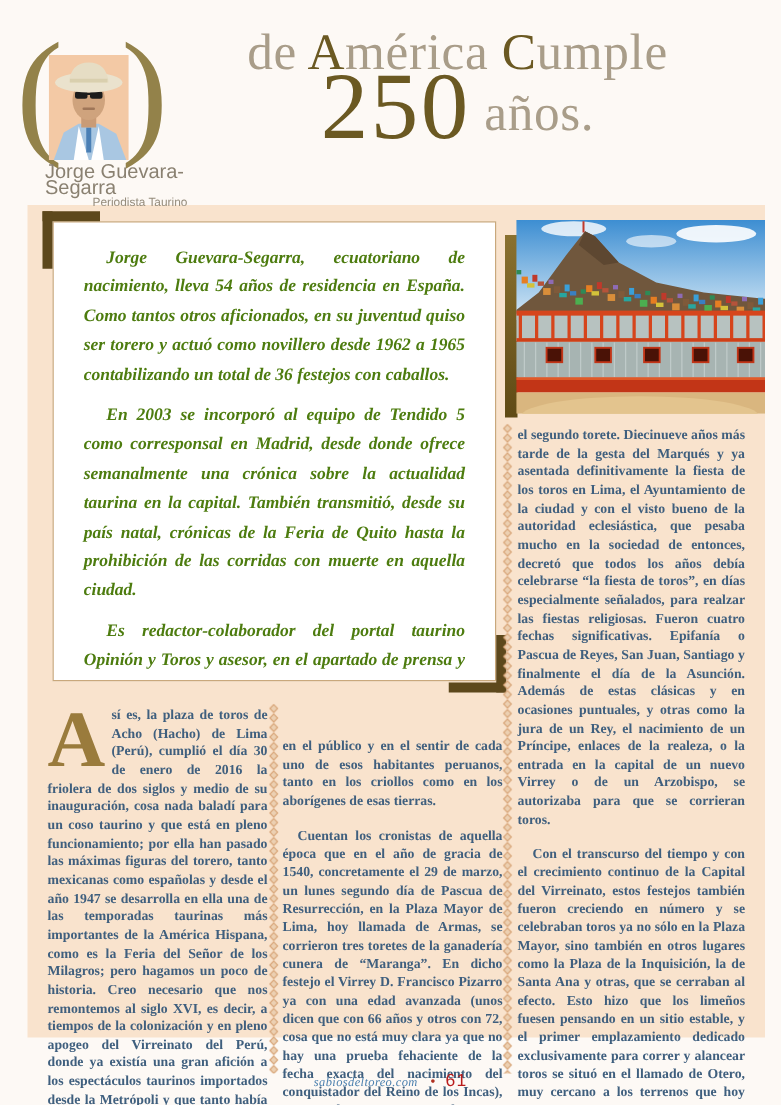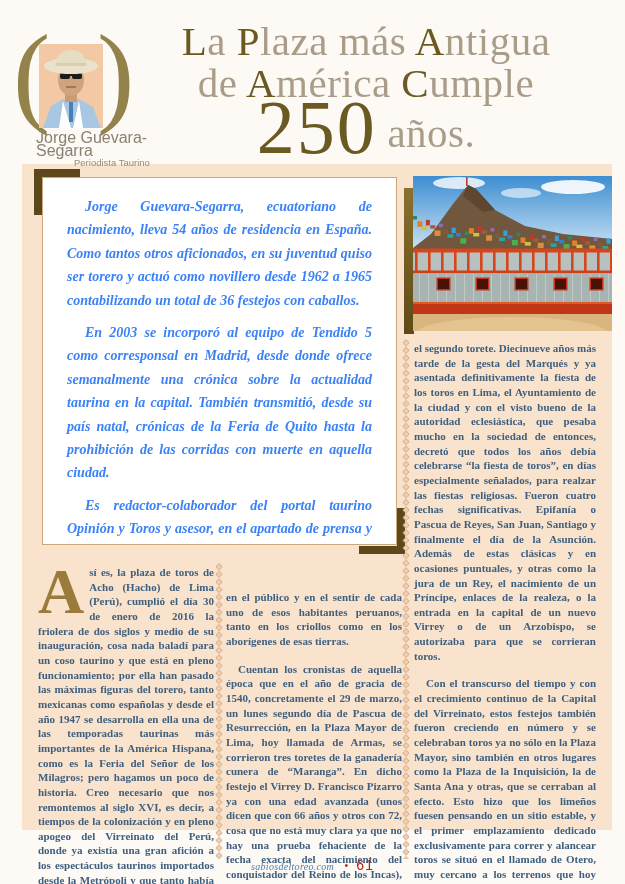--- a/index.html
+++ b/index.html
@@ -43,21 +43,21 @@
   
   .intro-box{
     position:absolute;left:42px;top:177px;width:355px;height:368px;
     background:#ffffff;border:1px solid #c9a87c;box-sizing:border-box;
     padding:17px 24px 0 24px;overflow:hidden;
   }
   .intro-para{
     margin:0 0 9px 0;
     font-style:italic;font-weight:600;
     font-size:14px;line-height:23.4px;
-    color:#3b82f6;text-align:justify;text-indent:18px;
+    color:#4d7c0f;text-align:justify;text-indent:18px;
   }
   .bracket-tl{
     position:absolute;left:34px;top:169px;width:46px;height:46px;
     border-left:8px solid #5d481c;border-top:8px solid #5d481c;
     box-sizing:border-box;
   }
   .bracket-br{
     position:absolute;left:359px;top:508px;width:46px;height:46px;
     border-right:8px solid #5d481c;border-bottom:8px solid #5d481c;
     box-sizing:border-box;
@@ -127,21 +127,20 @@
   <path d="M16 22 Q18 6 32 6 Q46 6 48 22 Z" fill="#e6ddc4"></path>
   <path d="M17 19 L47 19 L47 22 L17 22 Z" fill="#d9cfae"></path>
 </svg>
 
 <div class="author-caption">
   <div class="author-name">Jorge Guevara-Segarra</div>
   <div class="author-role">Periodista Taurino</div>
 </div>
 
 <div class="page-title">
-    <div class="title-line line1"><span class="dark">L</span><span class="light">a </span><span class="dark">P</span><span class="light">laza más </span><span class="dark">A</span><span class="light">ntigua</span></div>
     <div class="title-line line2"><span class="light">de </span><span class="dark">A</span><span class="light">mérica </span><span class="dark">C</span><span class="light">umple</span></div>
     <div class="title-line line3"><span class="dark big">250</span><span class="light"> años.</span></div>
   </div>
 
 <div class="intro-box">
     <p class="intro-para">Jorge Guevara-Segarra, ecuatoriano de nacimiento, lleva 54 años de residencia en España. Como tantos otros aficionados, en su juventud quiso ser torero y actuó como novillero desde 1962 a 1965 contabilizando un total de 36 festejos con caballos.</p>
     <p class="intro-para">En 2003 se incorporó al equipo de Tendido 5 como corresponsal en Madrid, desde donde ofrece semanalmente una crónica sobre la actualidad taurina en la capital. También transmitió, desde su país natal, crónicas de la Feria de Quito hasta la prohibición de las corridas con muerte en aquella ciudad.</p>
     <p class="intro-para">Es redactor-colaborador del portal taurino Opinión y Toros y asesor, en el apartado de prensa y comunicación, de la Real Federación Taurina de España.</p>
   </div>
 <div class="bracket-tl"></div>

